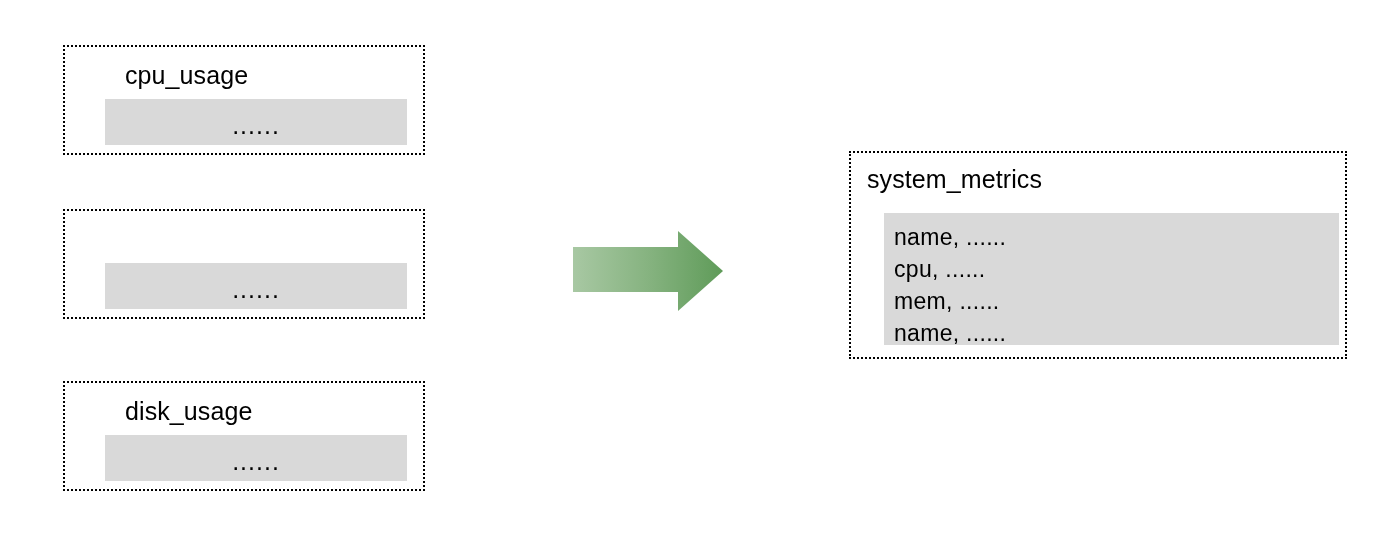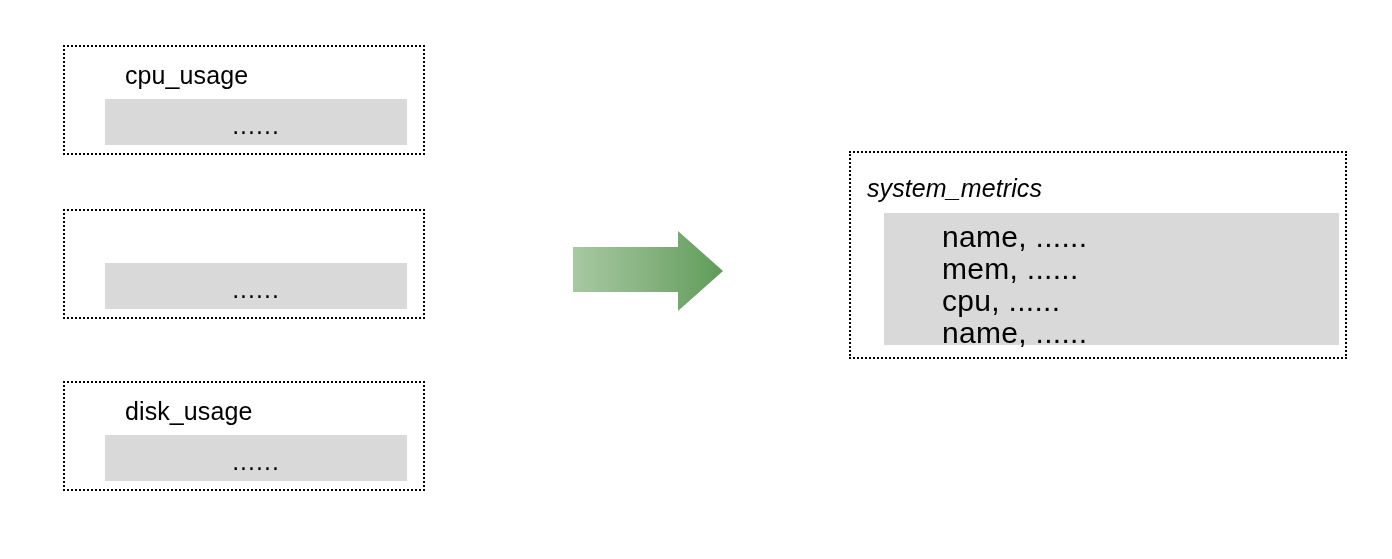--- a/index.html
+++ b/index.html
@@ -52,40 +52,39 @@
     text-align: center;
     font-size: 25px;
     line-height: 25px;
     color: #000000;
     letter-spacing: 1px;
   }
 
   .panel-lines {
     position: absolute;
     color: #000000;
-    font-size: 30px;
+    font-size: 23px;
     line-height: 32px;
     white-space: nowrap;
-    margin-left: 48px;
   }
   .panel-line { display: block; letter-spacing: 0.3px; }
 
   
   .node-src { left: 63px; width: 362px; height: 110px; }
   .node-src .node-title { left: 16px; top: 14px; margin-left: 44px; }
   .node-src .panel { left: 40px; top: 52px; width: 302px; height: 46px; }
   .node-src .panel-ellipsis { top: 14px; }
 
   #node-cpu  { top: 45px; }
   #node-mem  { top: 209px; }
   #node-disk { top: 381px; }
 
   
   .node-dst { left: 849px; top: 151px; width: 498px; height: 208px; }
-  .node-dst .node-title { left: 16px; top: 21px; font-style: italic; }
+  .node-dst .node-title { left: 16px; top: 12px; }
   .node-dst .panel { left: 33px; top: 60px; width: 455px; height: 132px; }
   .node-dst .panel-lines { left: 10px; top: 8px; }
 
   
   .arrow-wrap {
     position: absolute;
     left: 568px;
     top: 226px;
     width: 160px;
     height: 90px;
@@ -128,20 +127,20 @@
       </defs>
       <path d="M 5,21 L 110,21 L 110,5 L 155,45 L 110,85 L 110,66 L 5,66 Z" fill="url(#arrowGrad)"></path>
     </svg>
   </div>
 
   <div class="node node-dst" id="node-system-metrics">
     <div class="node-title">system_metrics</div>
     <div class="panel">
       <div class="panel-lines">
         <span class="panel-line">name, ......</span>
+        <span class="panel-line">cpu, ......</span>
         <span class="panel-line">mem, ......</span>
-        <span class="panel-line">cpu, ......</span>
         <span class="panel-line">name, ......</span>
       </div>
     </div>
   </div>
 
 </div>
 
 </body></html>

